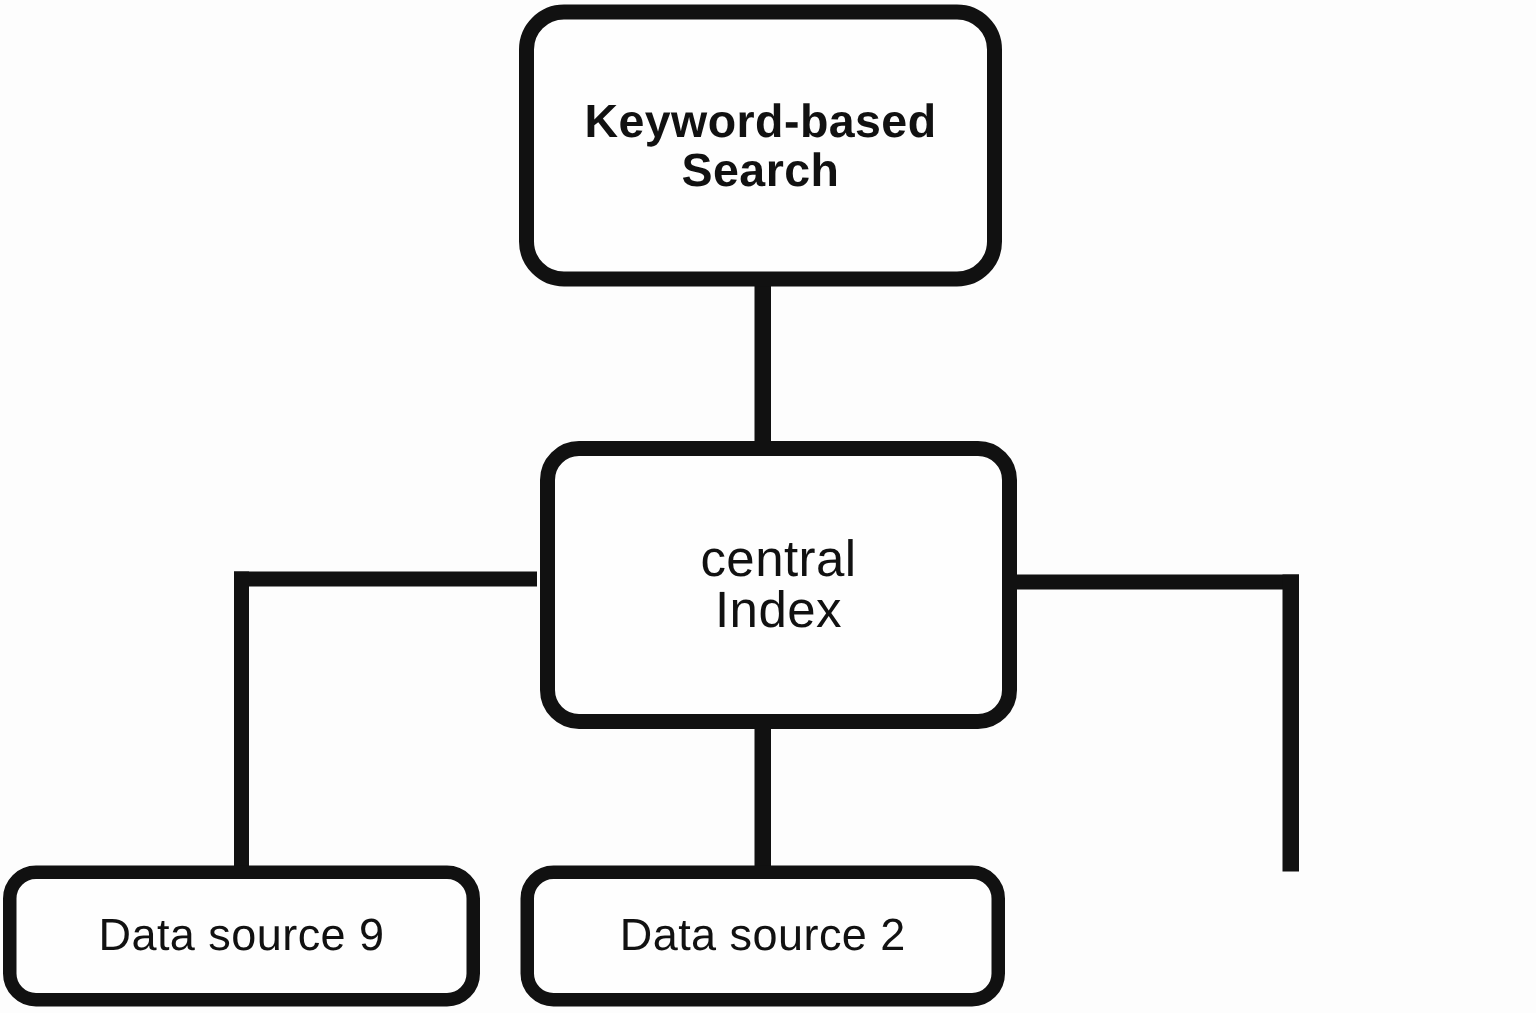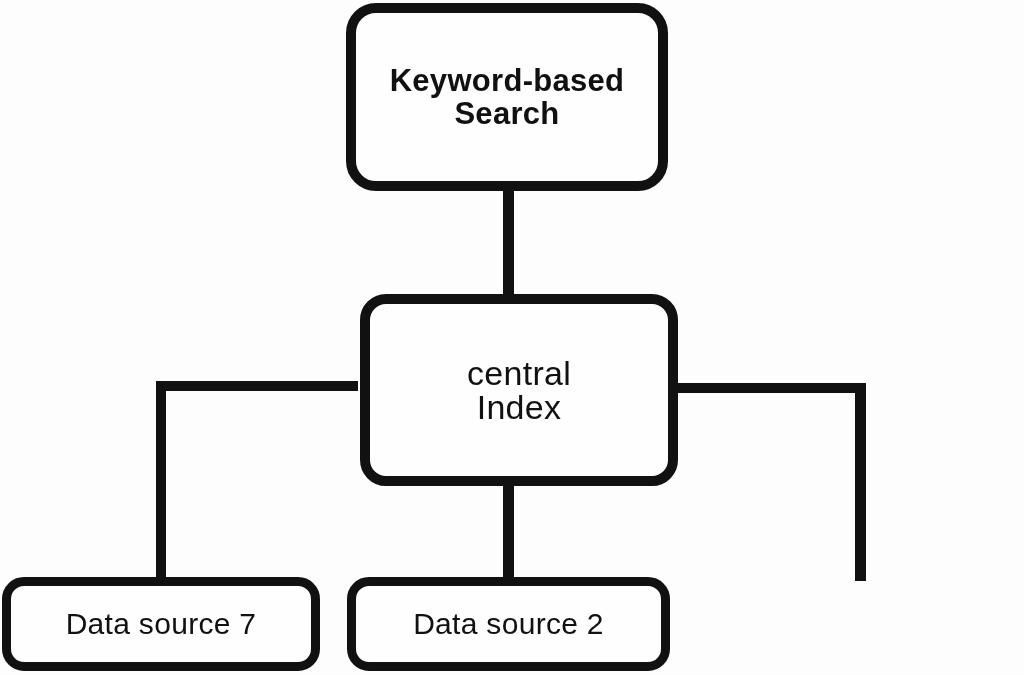--- a/index.html
+++ b/index.html
@@ -86,21 +86,21 @@
     <span>Keyword-based
 Search</span>
   </div>
 
   <div class="node node-center">
     <span>central
 Index</span>
   </div>
 
   <div class="node node-bottom node-ds1">
-    <span>Data source 7</span>
+    <span>Data source 9</span>
   </div>
 
   <div class="node node-bottom node-ds2">
     <span>Data source 2</span>
   </div>
 
 
 </div>
 
 </body></html>

